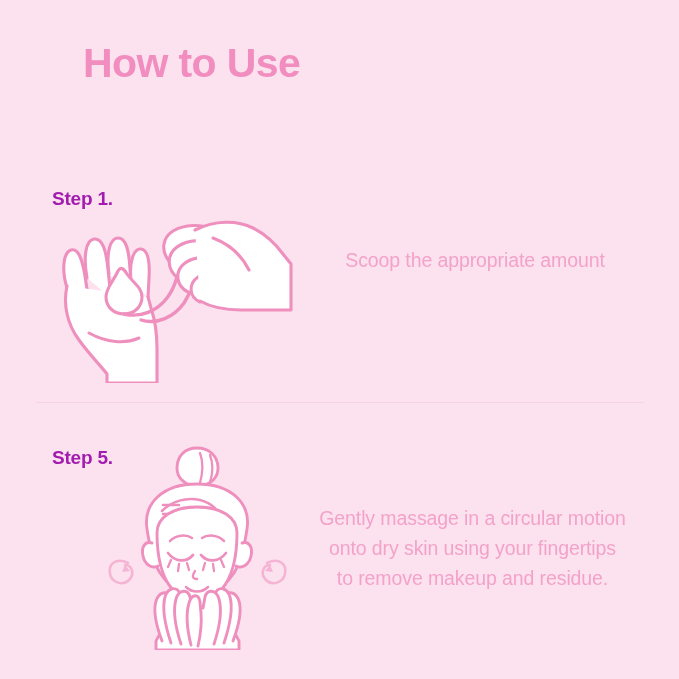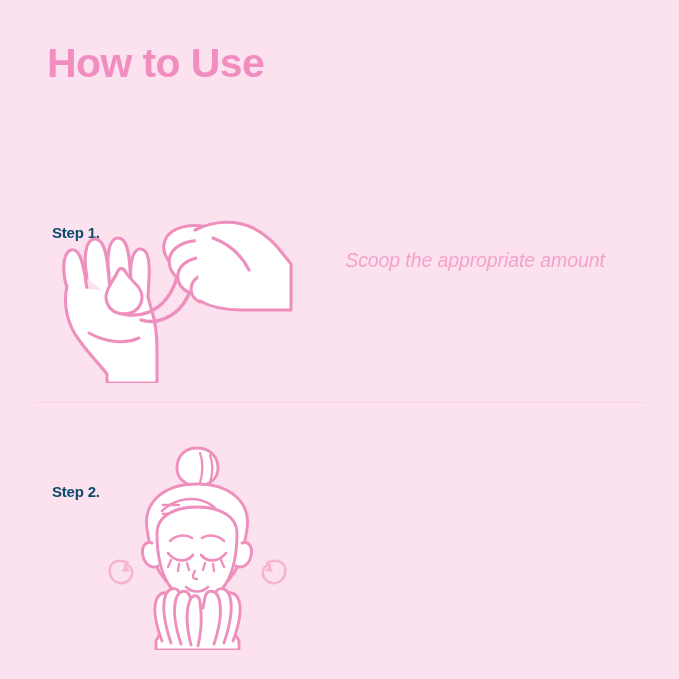--- a/index.html
+++ b/index.html
@@ -30,58 +30,57 @@
     top: 40px;
     width: 600px;
   }
   .title-line {
     color: #F28DC0;
     font-size: 41px;
     font-weight: bold;
     letter-spacing: -0.6px;
     line-height: 47px;
     white-space: nowrap;
+    margin-left: 36px;
   }
 
   
   .step {
     position: absolute;
     left: 0;
     width: 679px;
   }
   .step-1 { top: 170px; height: 215px; }
   .step-2 { top: 425px; height: 240px; }
 
   .step-label {
     position: absolute;
-    color: #0c4a6e;
-    font-size: 15px;
+    color: #a21caf;
+    font-size: 19px;
     font-weight: bold;
     letter-spacing: -0.2px;
     white-space: nowrap;
-    margin-top: 36px;
   }
   .step-1 .step-label { left: 52px; top: 18px; }
   .step-2 .step-label { left: 52px; top: 22px; }
 
   .step-art {
     position: absolute;
   }
   .step-1 .step-art { left: 45px; top: 28px; }
   .step-2 .step-art { left: 100px; top: 20px; }
 
   .step-text {
     position: absolute;
     color: #F3A2CA;
     font-size: 19.5px;
     line-height: 30px;
     text-align: center;
     letter-spacing: -0.1px;
     white-space: nowrap;
-    font-style: italic;
   }
   .step-1 .step-text { left: 330px; top: 75px; width: 290px; }
   .step-2 .step-text { left: 310px; top: 78px; width: 325px; }
 
   
   .divider {
     position: absolute;
     left: 36px;
     top: 402px;
     width: 608px;
@@ -139,21 +138,21 @@
 
     <div class="step-text">
       <div>Scoop the appropriate amount</div>
     </div>
   </div>
 
   <div class="divider"></div>
 
   <div class="step step-2">
 
-    <div class="step-label">Step 2.</div>
+    <div class="step-label">Step 5.</div>
 
     <div class="step-art">
       <svg width="195" height="205" viewBox="0 0 195 205" fill="none">
         <g stroke="#EE8FBE" stroke-width="2.9" stroke-linecap="round" stroke-linejoin="round" fill="#FFFFFF">
 
           <g stroke="#F6B4D4" stroke-width="2.6" fill="none">
             <path d="M28 118 C16 112 8 119 10 129 C12 138 23 141 29 135 C35 129 32 120 25 120"></path>
             <path d="M25 120 L22 127 L30 126 Z" fill="#F6B4D4" stroke="none"></path>
           </g>
 
@@ -208,15 +207,20 @@
           <path d="M91 200 C87 184 86 168 89 158 C92 148 99 149 100 157 L101 168
                    C102 180 100 192 98 201"></path>
 
           <path d="M133 196 C139 180 142 166 139 156 C136 147 128 145 124 152 L119 164"></path>
           <path d="M124 198 C130 180 133 163 130 152 C127 142 118 141 115 149 L111 162"></path>
           <path d="M114 199 C120 181 122 165 119 154 C116 144 107 144 105 152 L103 163"></path>
         </g>
       </svg>
     </div>
 
+    <div class="step-text">
+      <div>Gently massage in a circular motion</div>
+      <div>onto dry skin using your fingertips</div>
+      <div>to remove makeup and residue.</div>
+    </div>
   </div>
 
 </div>
 
 </body></html>

